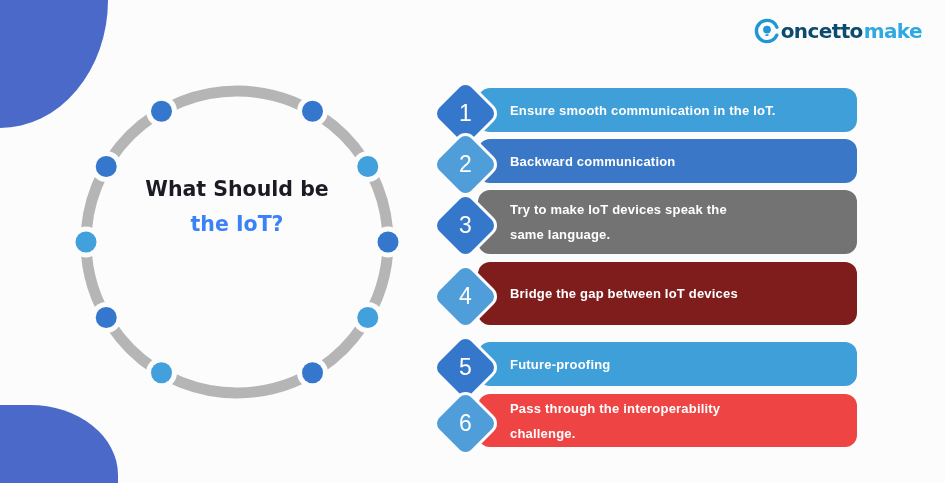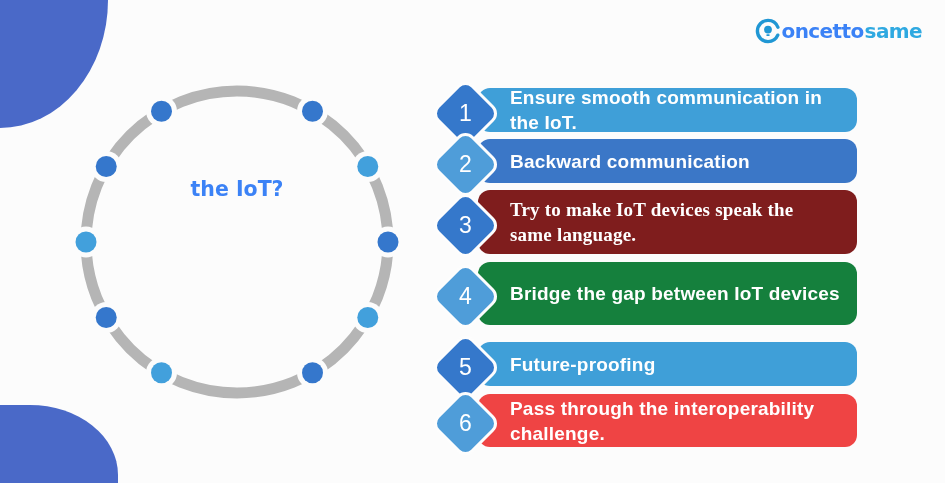--- a/index.html
+++ b/index.html
@@ -19,21 +19,21 @@
   .ring-svg{position:absolute;left:47px;top:52px;}
   
   .title{position:absolute;left:101px;top:172px;width:272px;text-align:center;
     font-family:"DejaVu Sans",sans-serif;font-weight:800;font-size:20.5px;line-height:35px;}
   .title .tline{display:block;}
   
   .rows{position:absolute;left:431px;top:88px;width:426px;}
   .row{position:relative;}
   .row .bar{margin-left:47px;height:100%;border-radius:12px;display:flex;align-items:center;
     box-sizing:border-box;padding:0 14px 0 32px;color:#ffffff;
-    font-size:19px;font-weight:600;letter-spacing:.2px;line-height:25px;white-space:pre-line;}
+    font-size:13px;font-weight:600;letter-spacing:.2px;line-height:25px;white-space:pre-line;}
   .h44{height:44px;} .h64{height:64px;} .h63{height:63px;} .h53{height:53px;}
   .mb7{margin-bottom:7px;} .mb8{margin-bottom:8px;}
   .diamond{position:absolute;left:9px;top:50%;width:45px;height:45px;margin-top:-22.5px;
     transform:rotate(45deg);border:3px solid #fdfdfd;border-radius:11px;z-index:2;}
   .num{position:absolute;inset:0;display:flex;align-items:center;justify-content:center;
     transform:rotate(-45deg);color:#ffffff;font-size:23px;font-weight:400;}
 </style>
 </head>
 <body>
 
@@ -41,22 +41,22 @@
 
   <div class="blob-tl" style="background: rgb(74, 105, 200);"></div>
   <div class="blob-bl" style="background: rgb(74, 105, 200);"></div>
 
   <div class="logo">
     <svg width="26" height="26" viewBox="0 0 26 26">
       <circle id="logo-ring" cx="13" cy="13" r="10.6" fill="none" stroke-width="3.4" stroke-dasharray="58.1 8.5" stroke-dashoffset="62.35" stroke-linecap="round" stroke="#2097d4"></circle>
       <circle id="logo-bulb" cx="13" cy="11.6" r="3.9" fill="#2097d4"></circle>
       <rect id="logo-bulb-base" x="11.3" y="16.3" width="3.4" height="1.7" rx="0.8" fill="#2097d4"></rect>
     </svg>
-    <span class="logo-word" style="color: #3b82f6;">oncetto</span>
-      <span class="logo-word" style="color: rgb(47, 169, 225);">same</span>
+    <span class="logo-word" style="color: #0c4a6e;">oncetto</span>
+      <span class="logo-word" style="color: rgb(47, 169, 225);">make</span>
   </div>
 
   <svg class="ring-svg" width="380" height="380" viewBox="0 0 380 380">
     <circle id="ring-base" cx="190" cy="190" fill="none" r="151" stroke="#b5b5b5" stroke-width="11"></circle>
     <g id="ring-dots">
         <circle cx="265.5" cy="59.23016402854975" r="15.5" fill="#fcfcfc"></circle>
         <circle cx="265.5" cy="59.23016402854975" r="10.5" fill="#3577cc"></circle>
         <circle cx="320.7698359714502" cy="114.49999999999999" r="15.5" fill="#fcfcfc"></circle>
         <circle cx="320.7698359714502" cy="114.49999999999999" r="10.5" fill="#42a0dc"></circle>
         <circle cx="341" cy="190" r="15.5" fill="#fcfcfc"></circle>
@@ -72,48 +72,49 @@
         <circle cx="39" cy="190.00000000000003" r="15.5" fill="#fcfcfc"></circle>
         <circle cx="39" cy="190.00000000000003" r="10.5" fill="#42a0dc"></circle>
         <circle cx="59.23016402854978" cy="114.49999999999999" r="15.5" fill="#fcfcfc"></circle>
         <circle cx="59.23016402854978" cy="114.49999999999999" r="10.5" fill="#3577cc"></circle>
         <circle cx="114.49999999999993" cy="59.23016402854981" r="15.5" fill="#fcfcfc"></circle>
         <circle cx="114.49999999999993" cy="59.23016402854981" r="10.5" fill="#3577cc"></circle>
       </g>
   </svg>
 
   <div class="title">
+    <span class="tline t-dark" style="color: rgb(27, 27, 36);">What Should be</span>
     <span class="tline t-dark" style="color: #3b82f6;">the IoT?</span>
   </div>
 
   <div class="rows">
     <div class="row h44 mb7">
       <div class="diamond" style="background: rgb(53, 120, 203);">
           <span class="num">1</span>
         </div>
       <div class="bar" style="background: rgb(63, 159, 216);">Ensure smooth communication in the IoT.</div>
     </div>
     <div class="row h44 mb7">
       <div class="diamond" style="background: rgb(79, 157, 217);">
           <span class="num">2</span>
         </div>
       <div class="bar" style="background: rgb(59, 119, 199);">Backward communication</div>
     </div>
     <div class="row h64 mb8">
       <div class="diamond" style="background: rgb(53, 120, 203);">
           <span class="num">3</span>
         </div>
-      <div class="bar" style="background: #7f1d1d; font-family: Liberation Serif, serif;">Try to make IoT devices speak the
+      <div class="bar" style="background: #737373;">Try to make IoT devices speak the
 same language.</div>
     </div>
     <div class="row h63 mb8">
       <div class="diamond" style="background: rgb(79, 157, 217);">
           <span class="num">4</span>
         </div>
-      <div class="bar" style="background: #15803d;">Bridge the gap between IoT devices</div>
+      <div class="bar" style="background: #7f1d1d;">Bridge the gap between IoT devices</div>
     </div>
     <div class="row h44 mb8">
       <div class="diamond" style="background: rgb(53, 120, 203);">
           <span class="num">5</span>
         </div>
       <div class="bar" style="background: rgb(63, 159, 216); margin-top: 17px;">Future-proofing</div>
     </div>
     <div class="row h53">
       <div class="diamond" style="background: rgb(79, 157, 217);">
           <span class="num">6</span>

